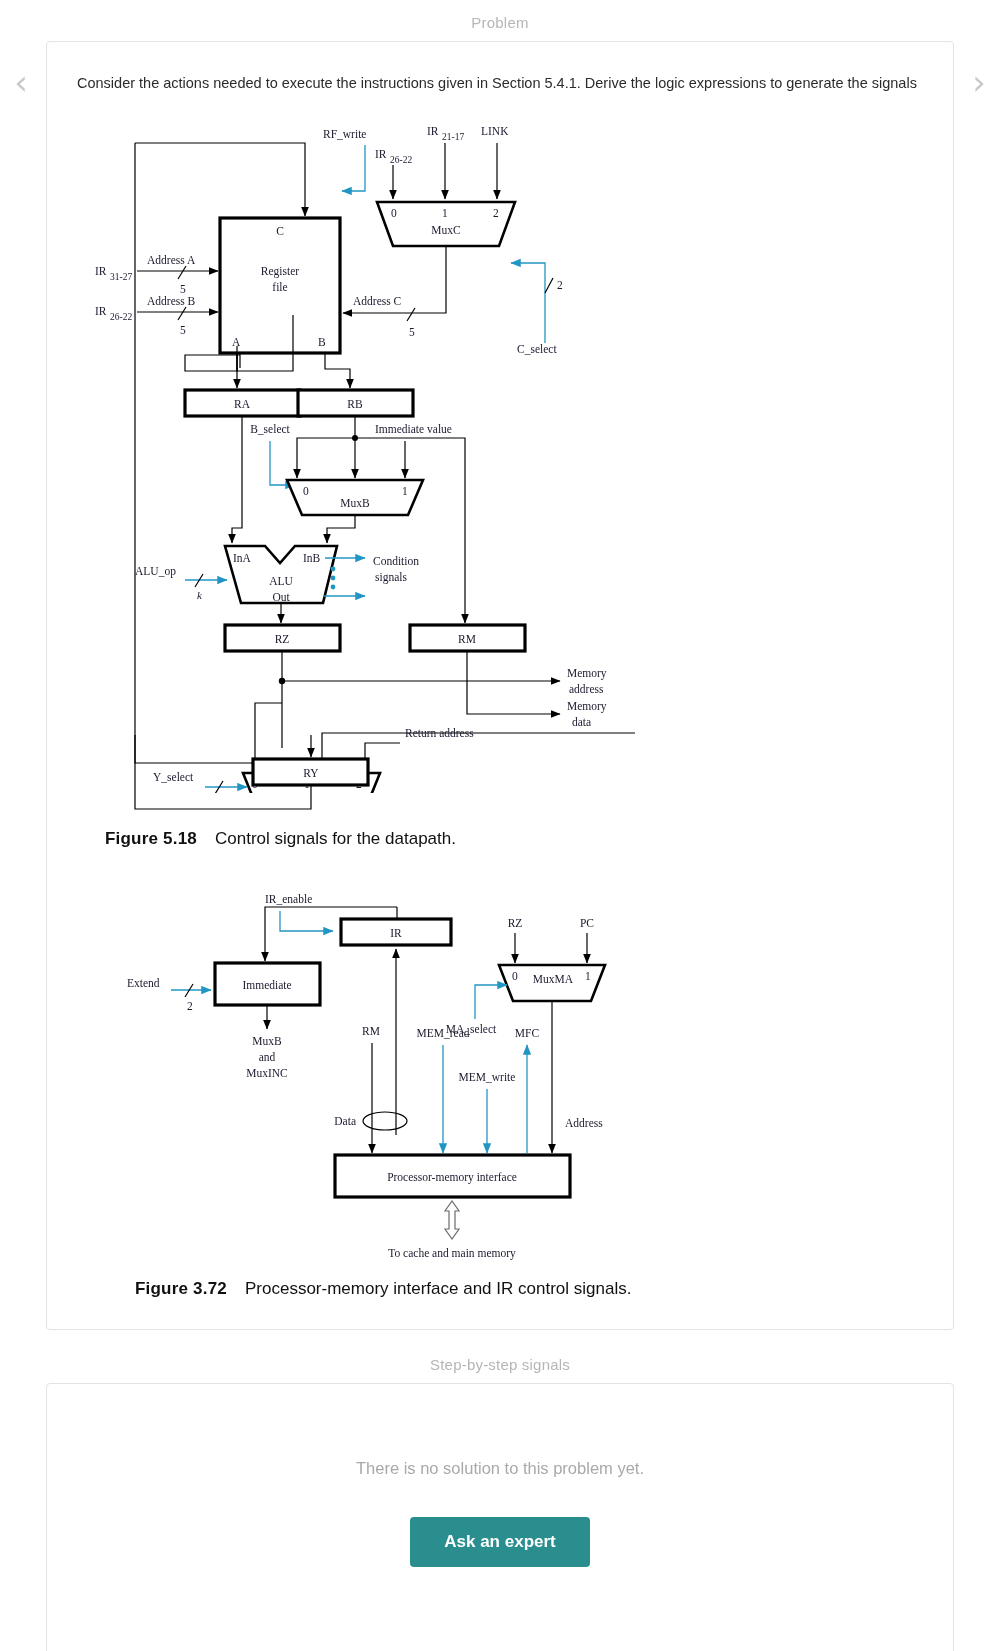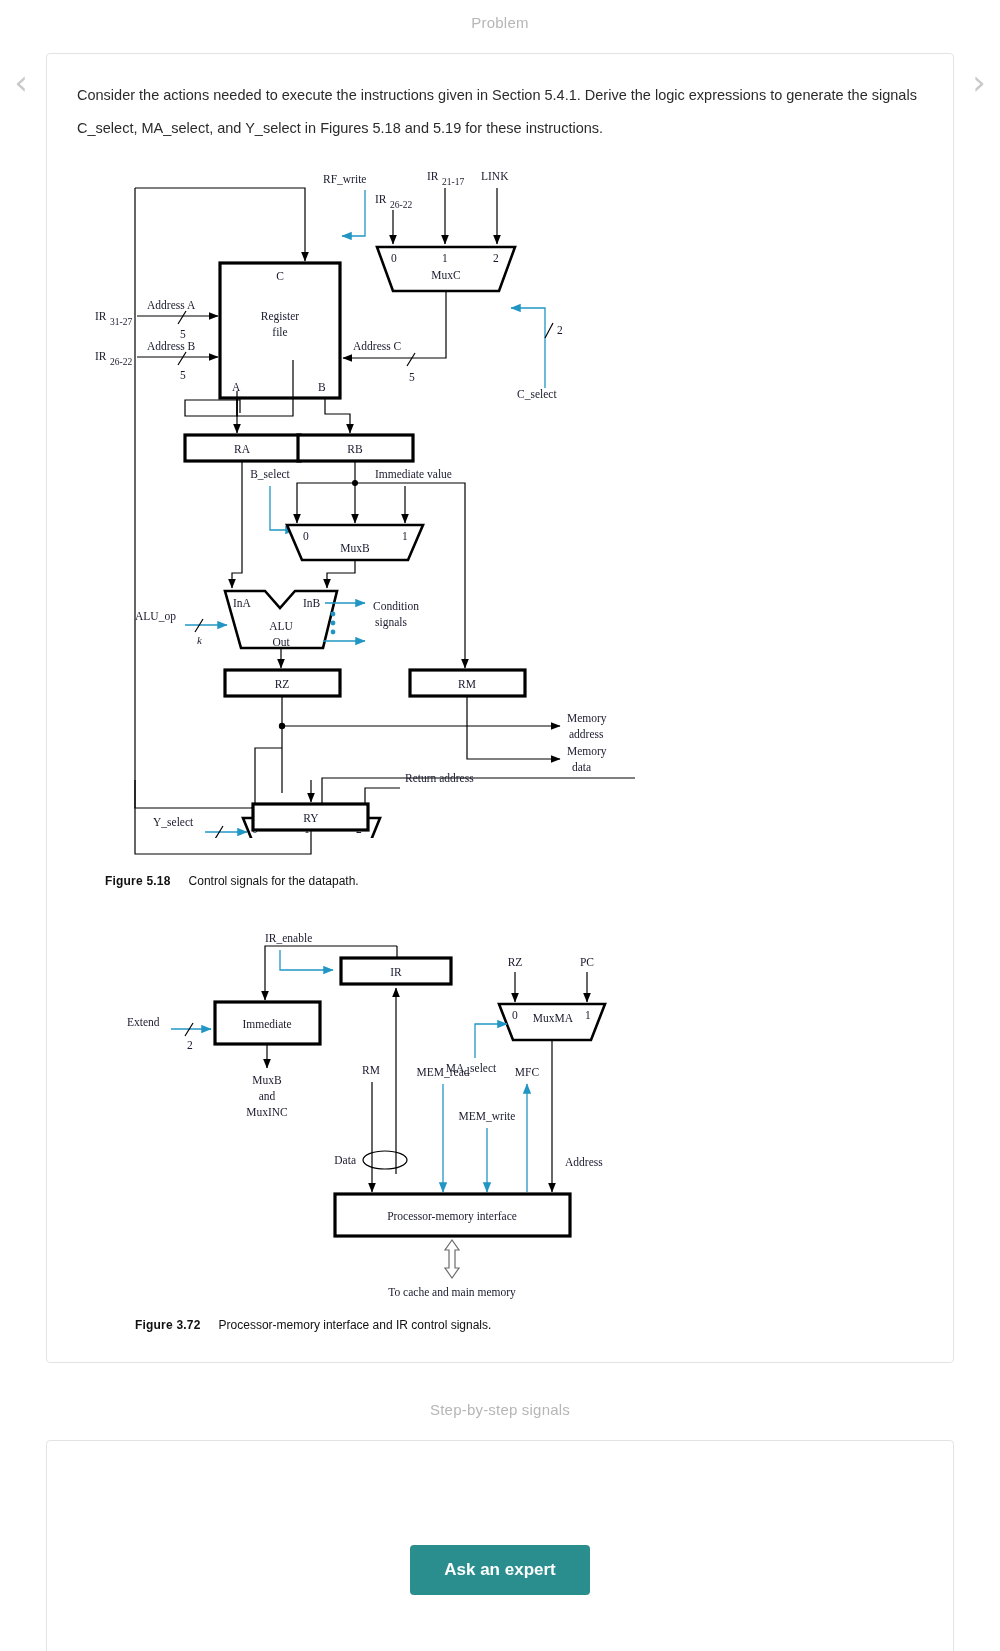--- a/index.html
+++ b/index.html
@@ -17,21 +17,21 @@
   }
   .section-heading {
     text-align: center;
     font-size: 15px;
     color: #b6b6b6;
     font-weight: 400;
     letter-spacing: .2px;
     padding: 14px 0 10px 0;
   }
   .card {
-    margin: 12px 46px;
+    margin: 0 46px;
     border: 1px solid #e3e3e3;
     border-radius: 4px;
     background: #fff;
   }
   .problem-card { padding: 28px 28px 30px 28px; }
   .problem-text {
     font-size: 14.5px;
     line-height: 1.85;
     color: #2b2b2b;
     margin: 0 0 6px 0;
@@ -47,21 +47,21 @@
     text-align: center;
     font-family: "DejaVu Sans", sans-serif;
     cursor: pointer;
     user-select: none;
   }
   .nav-left  { left: 8px; }
   .nav-right { right: 8px; }
 
   .figure-block { width: 100%; }
   .figure-caption {
-    font-size: 12px;
+    font-size: 17px;
     color: #111;
     margin: 4px 0 0 0;
   }
   .figure-caption .fignum { font-weight: bold; letter-spacing: .2px; }
   .figure-caption .figtext { margin-left: 18px; }
 
   .cap-518 { padding-left: 30px; padding-top: 2px; }
   .cap-519 { padding-left: 60px; padding-top: 4px; }
 
   .solution-card { padding: 70px 28px 120px 28px; min-height: 300px; }
@@ -99,21 +99,20 @@
 
 <div class="page">
 
   <div class="section-heading">Problem</div>
 
   <div class="nav-arrow nav-left">‹</div>
   <div class="nav-arrow nav-right">›</div>
 
   <div class="card problem-card">
     <p class="problem-text">Consider the actions needed to execute the instructions given in Section 5.4.1. Derive the logic expressions to generate the signals</p>
-    <p class="problem-text">C_select, MA_select, and Y_select in Figures 5.18 and 5.19 for these instructions.</p>
 
     <div class="figure-block">
       <svg width="900" height="690" viewBox="0 0 900 690">
         <defs>
           <marker id="ah" markerWidth="9" markerHeight="9" refX="7.5" refY="3.2" orient="auto">
             <path d="M0,0 L8,3.2 L0,6.4 z" fill="#000"></path>
           </marker>
           <marker id="ahb" markerWidth="9" markerHeight="9" refX="7.5" refY="3.2" orient="auto">
             <path d="M0,0 L8,3.2 L0,6.4 z" fill="#2196c4"></path>
           </marker>
@@ -349,19 +348,20 @@
       <div class="figure-caption cap-519">
         <span class="fignum">Figure 3.72</span><span class="figtext">Processor-memory interface and IR control signals.</span>
       </div>
     </div>
   </div>
 
   <div class="section-heading" style="padding-top:26px;">Step-by-step signals</div>
 
   <div class="card solution-card">
     <div class="no-solution">
+      <div>There is no solution to this problem yet.</div>
     </div>
     <div class="ask-wrap">
       <button class="ask-btn" style="background: rgb(42, 142, 142);">Ask an expert</button>
     </div>
   </div>
 
 </div>
 
 </body></html>

